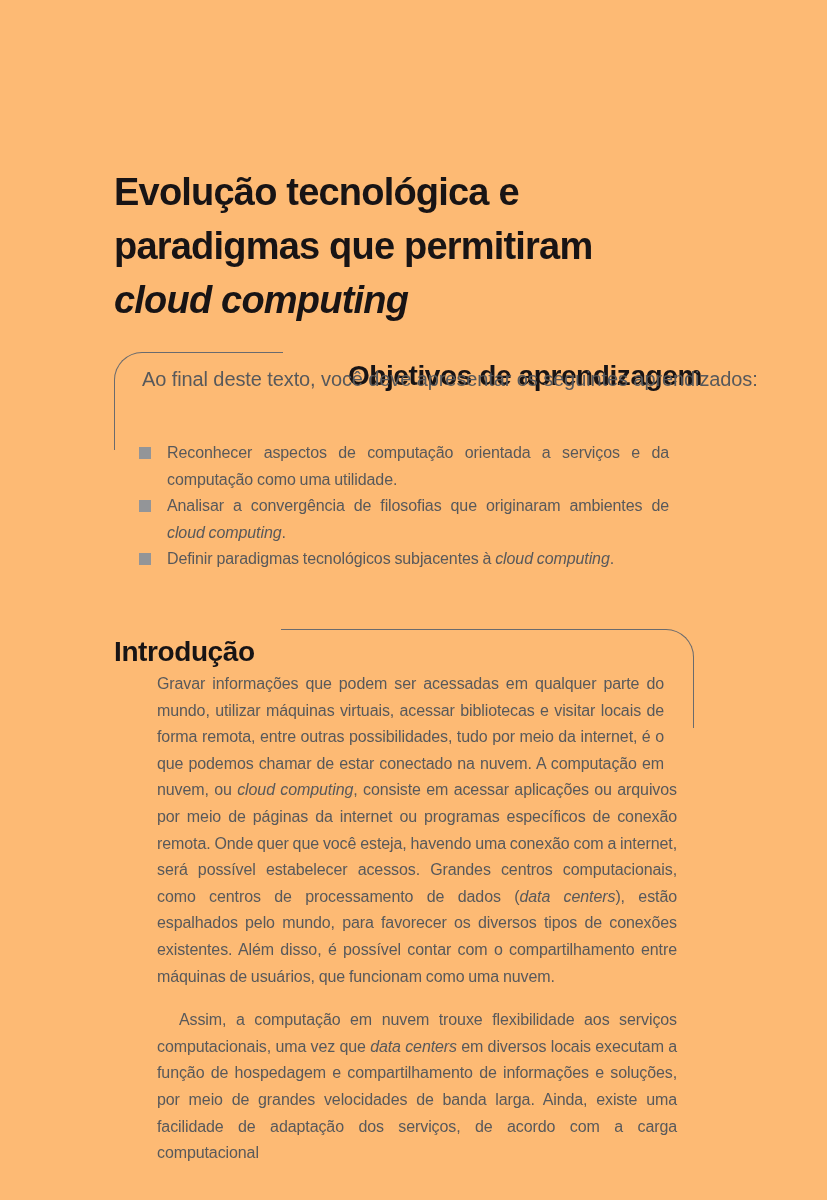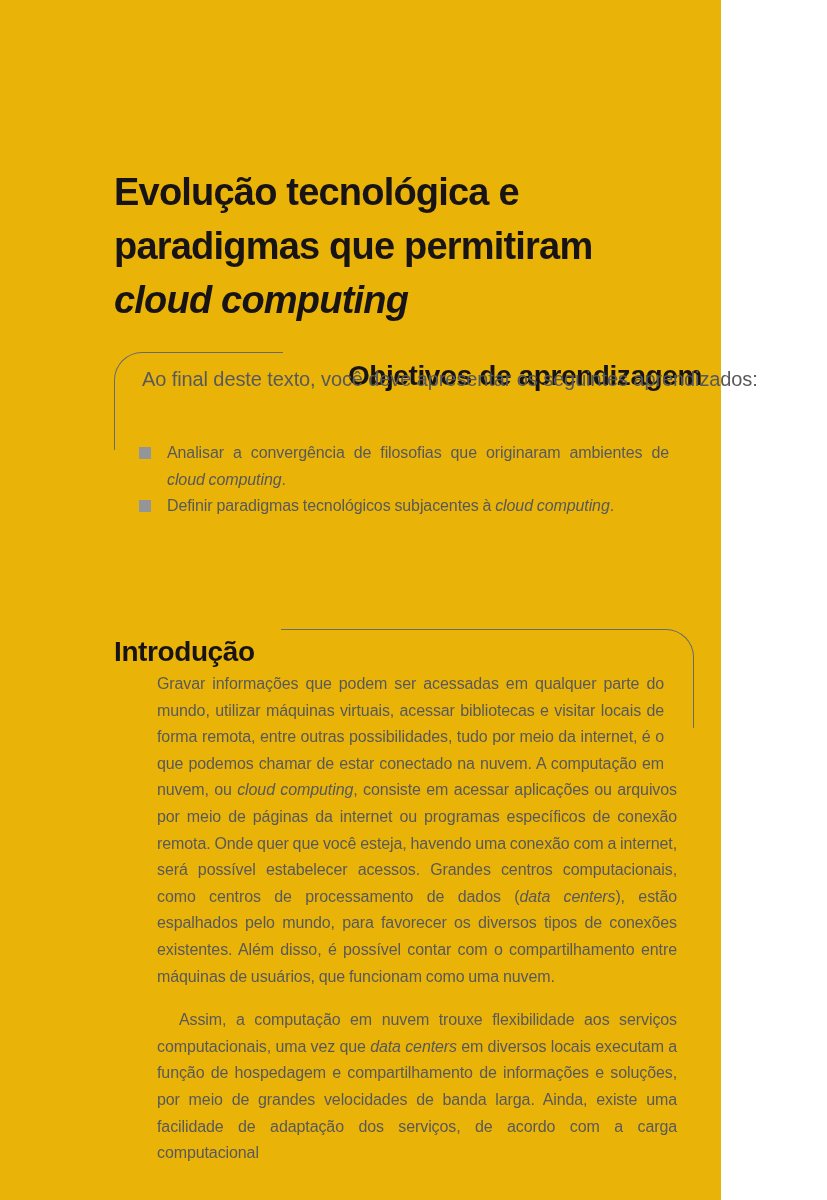--- a/index.html
+++ b/index.html
@@ -8,23 +8,23 @@
     background: #ffffff;
   }
   body {
     width: 827px;
     height: 1200px;
     font-family: "Liberation Sans", "DejaVu Sans", sans-serif;
     overflow: hidden;
   }
   .page {
     position: relative;
-    width: 721px;
+    width: 827px;
     height: 1200px;
-    background: #eab308;
+    background: #fdba74;
   }
 
   
   .chapter-title {
     position: absolute;
     left: 114px;
     top: 140px;
     font-size: 38px;
     line-height: 54px;
     font-weight: 700;
@@ -152,20 +152,24 @@
 
   <div class="obj-border"></div>
 
   <h2 class="obj-heading">Objetivos de aprendizagem</h2>
 
   <div class="obj-lead">Ao final deste texto, você deve apresentar os seguintes aprendizados:</div>
 
   <div class="obj-list">
       <div class="obj-item">
         <span class="bullet"></span>
+        <span class="item-text">Reconhecer aspectos de computação orientada a serviços e da computação como uma utilidade.</span>
+      </div>
+      <div class="obj-item">
+        <span class="bullet"></span>
         <span class="item-text">Analisar a convergência de filosofias que originaram ambientes de <i>cloud computing</i>.</span>
       </div>
       <div class="obj-item">
         <span class="bullet"></span>
         <span class="item-text">Definir paradigmas tecnológicos subjacentes à <i>cloud computing</i>.</span>
       </div>
     </div>
 
   <h2 class="intro-heading">Introdução</h2>
 

